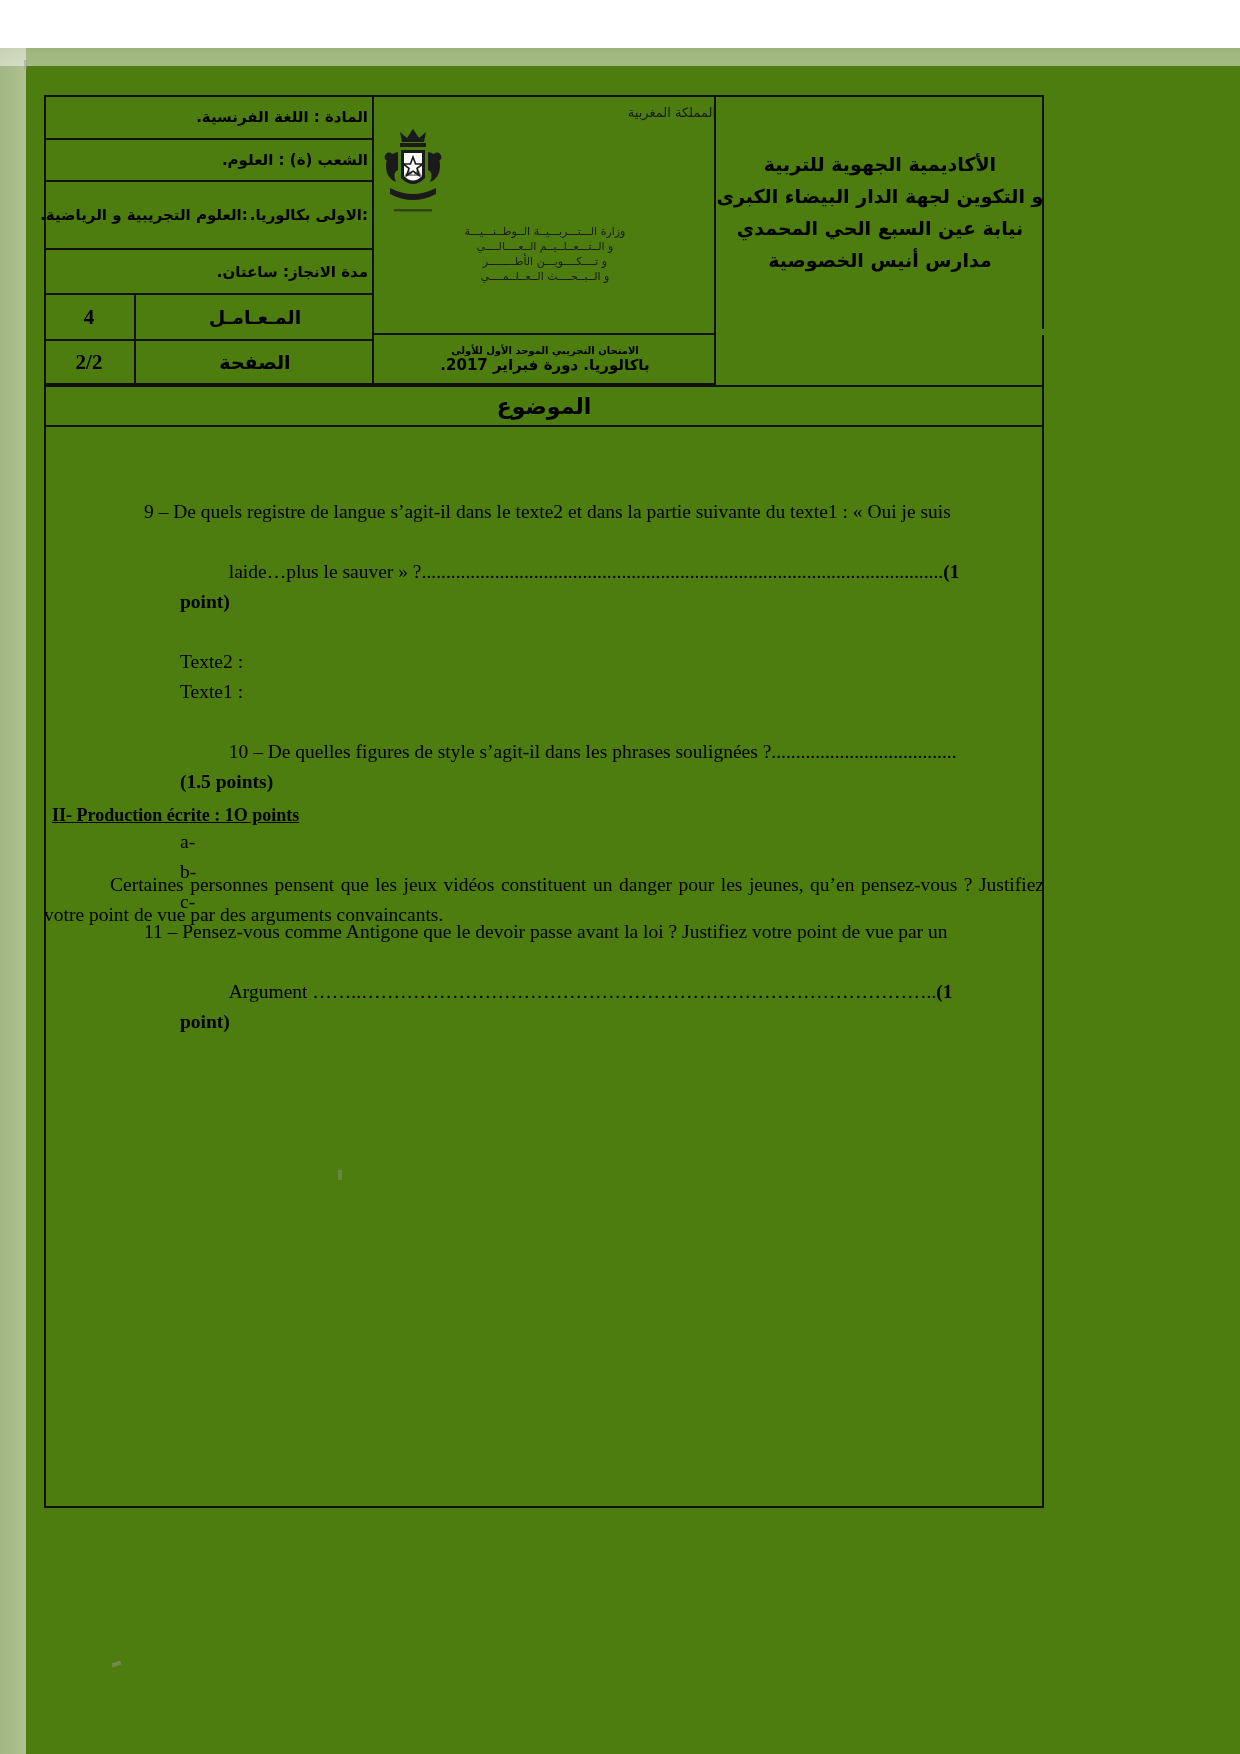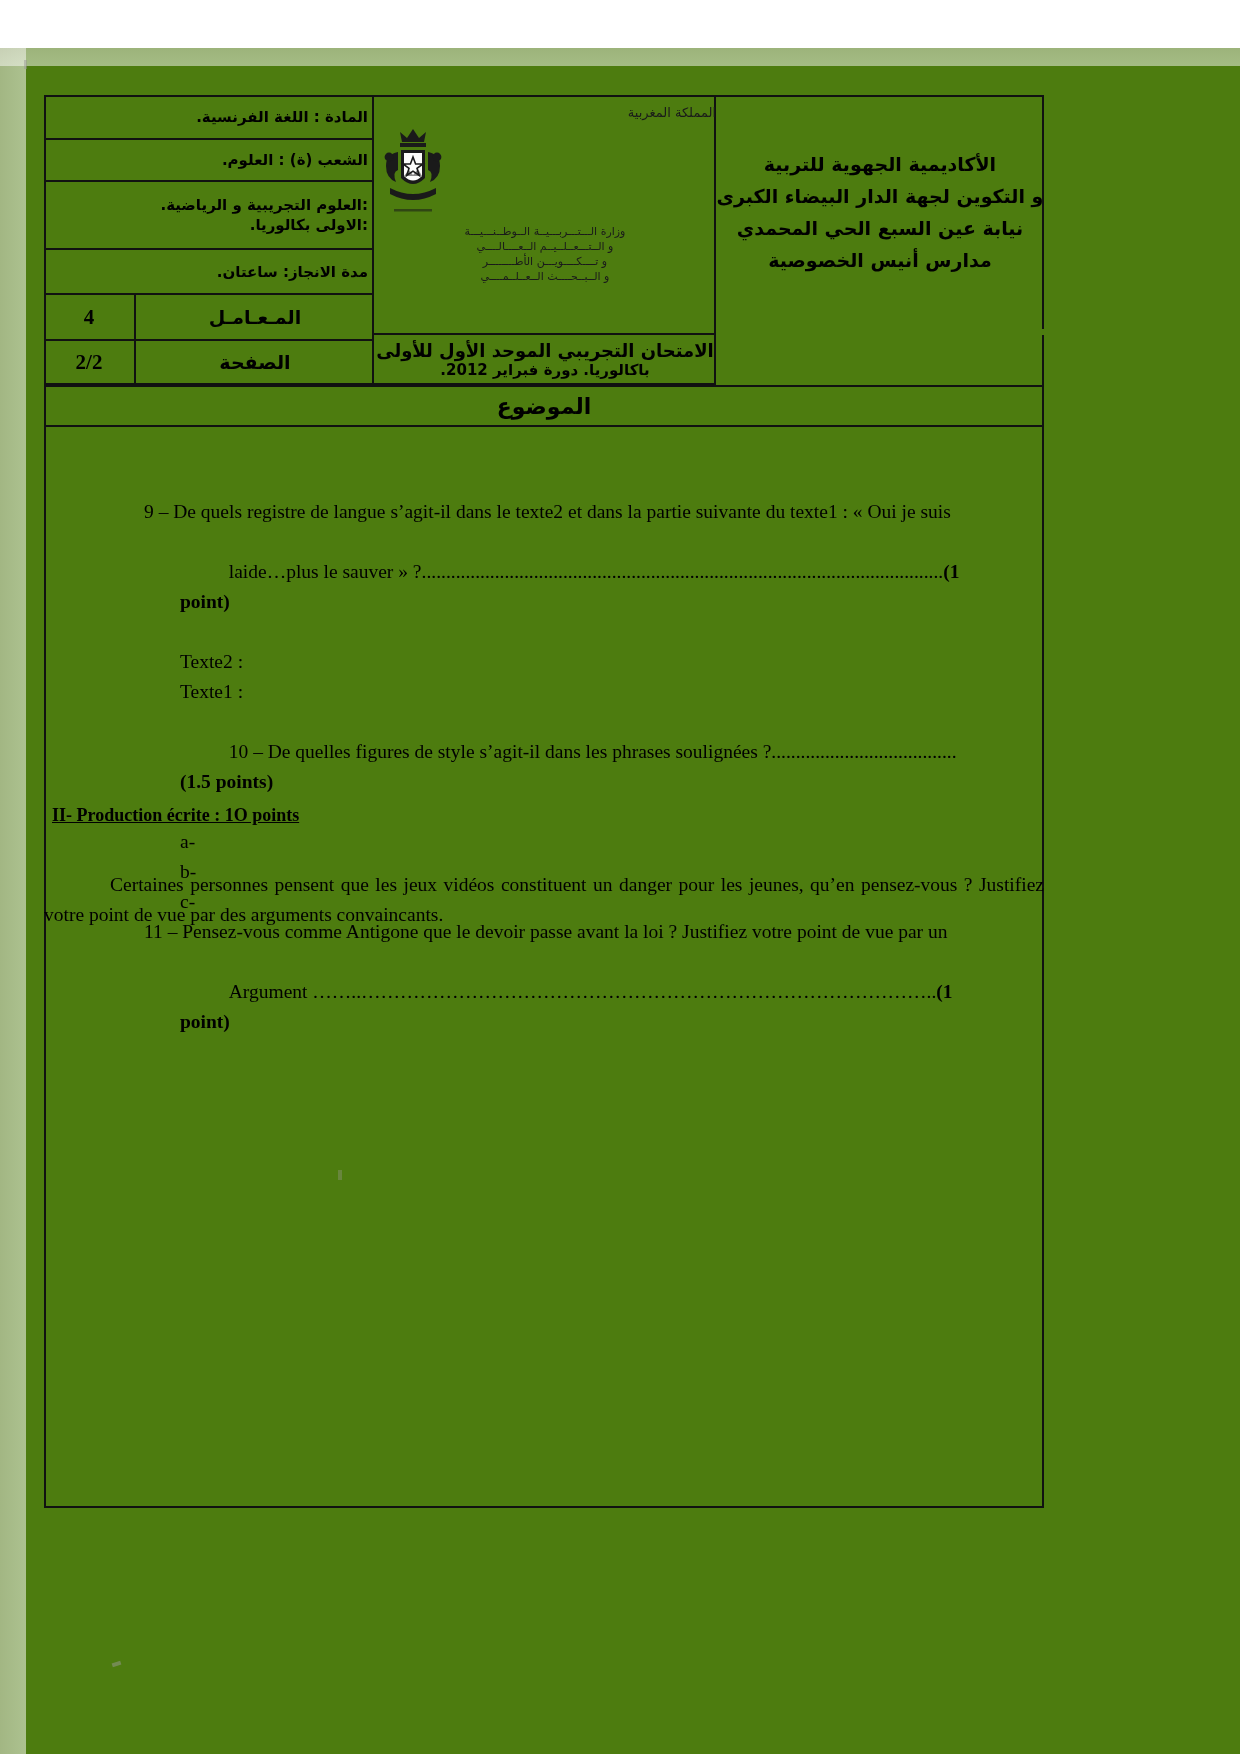--- a/index.html
+++ b/index.html
@@ -110,21 +110,21 @@
     direction: rtl;
     white-space: nowrap;
   }
   .lrow-1 { top: 0px;   height: 45px; }
   .lrow-2 { top: 45px;  height: 42px; }
   .lrow-3 { top: 87px;  height: 68px; }
   .lrow-4 { top: 155px; height: 45px; }
 
   .lrow-3 .stack {
     display: flex;
-    flex-direction: column;
+    flex-direction: row;
     align-items: flex-end;
     gap: 2px;
   }
 
   
   .lbox {
     position: absolute;
     box-sizing: border-box;
     border-bottom: 2px solid #111;
     display: flex;
@@ -191,21 +191,21 @@
     box-sizing: border-box;
     display: flex;
     flex-direction: column;
     align-items: center;
     justify-content: center;
     border-bottom: 2px solid #111;
   }
   .exam-l1 {
     font-family: "DejaVu Sans", sans-serif;
     font-weight: bold;
-    font-size: 18px;
+    font-size: 10px;
     direction: rtl;
   }
   .exam-l2 {
     font-family: "DejaVu Sans", sans-serif;
     font-weight: bold;
     font-size: 15px;
     direction: rtl;
   }
 
   
@@ -372,21 +372,21 @@
         <div class="ministry">
           <div>وزارة الـــتـــربـــيــة الــوطــنـــيـــة</div>
           <div>و الــتـــعــلــيــم الــعــــالــــي</div>
           <div>و تــــكــــويـــن الأطــــــــر</div>
           <div>و الــبــحــــث الــعــلــمــــي</div>
         </div>
       </div>
 
       <div class="mid-bot">
         <div class="exam-l1">الامتحان التجريبي الموحد الأول للأولى</div>
-        <div class="exam-l2">باكالوريا. دورة فبراير 2012.</div>
+        <div class="exam-l2">باكالوريا. دورة فبراير 2017.</div>
       </div>
     </div>
 
     <div class="hdr-right">
       <div class="academy">
         <div>الأكاديمية الجهوية للتربية</div>
         <div>و التكوين لجهة الدار البيضاء الكبرى</div>
         <div>نيابة عين السبع الحي المحمدي</div>
         <div>مدارس أنيس الخصوصية</div>
       </div>

